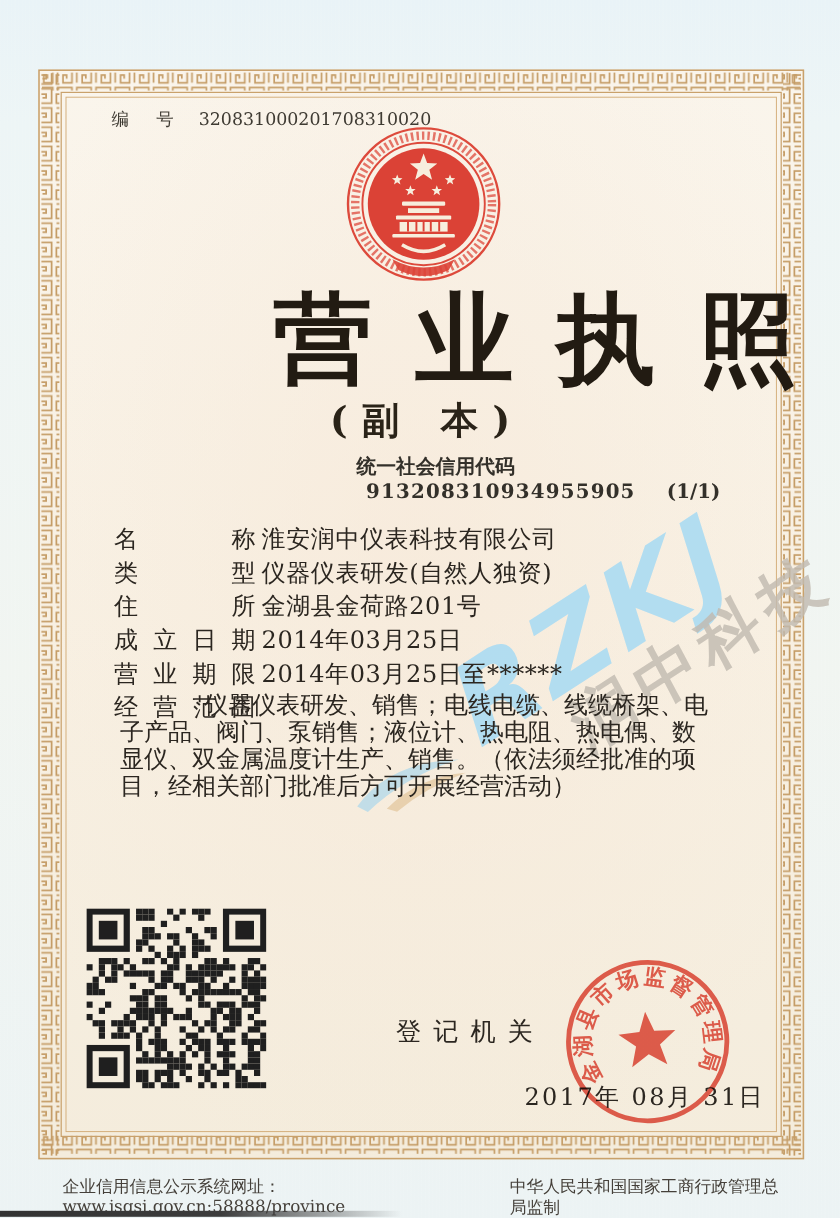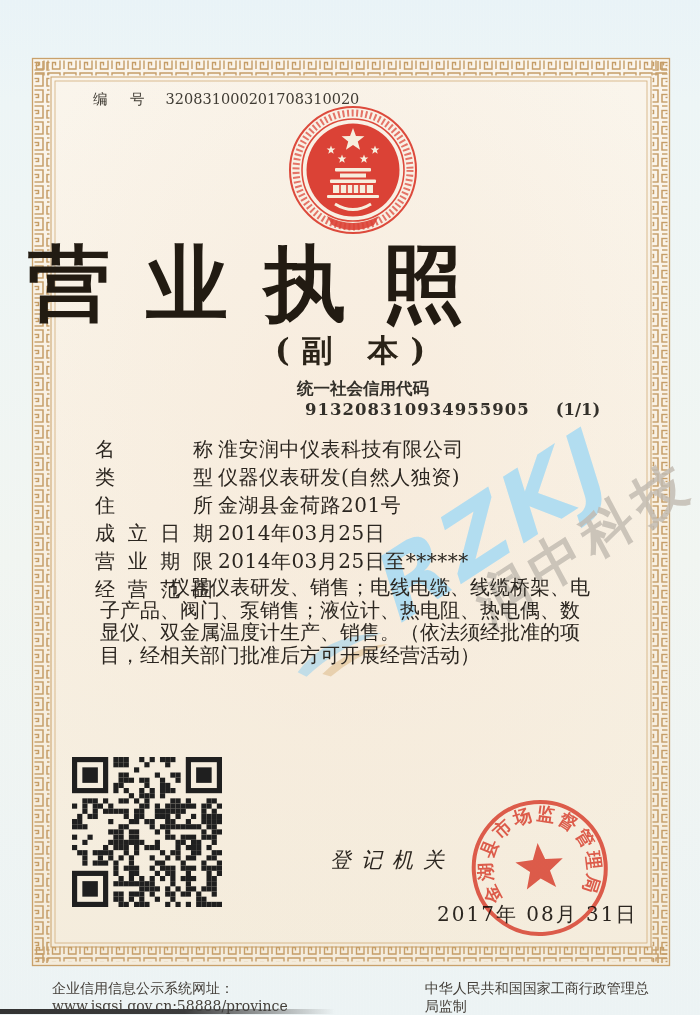--- a/index.html
+++ b/index.html
@@ -8,37 +8,37 @@
     background:linear-gradient(180deg,#e9f3f7 0%,#edf5f6 10%,#f1f5f1 55%,#ecf3f4 100%);
     font-family:"DejaVu Serif","Liberation Serif",serif;
   }
   .scan::after{
     content:"";position:absolute;inset:0;pointer-events:none;
     background:repeating-linear-gradient(90deg,rgba(255,255,255,.05) 0 1px,rgba(0,0,0,0) 1px 3px);
   }
   .abs{position:absolute;}
   .serial{left:93px;top:90px;font-size:14.5px;color:#3f3b33;z-index:3;}
   .serial .s-label{letter-spacing:9px;margin-right:12px;}
-  .title{left:0;right:0;top:236px;text-align:left;font-size:82px;font-weight:900;
+  .title{left:0;right:0;top:236px;text-align:right;font-size:82px;font-weight:900;
          color:#221b12;letter-spacing:36px;padding-left:28px;z-index:3;line-height:1.15;}
   .subtitle{left:0;right:0;top:330px;text-align:center;font-size:31px;font-weight:700;
          color:#2a2318;letter-spacing:12px;padding-left:12px;z-index:3;}
   .credit{left:297px;top:378px;font-size:16.5px;color:#33302a;z-index:3;font-weight:bold;}
   .credit .code{margin-left:8px;letter-spacing:1px;}
   .credit .pg{margin-left:26px;}
   .fields{left:95px;top:436px;width:552px;z-index:3;}
   .field-row{position:relative;height:28px;font-size:20px;color:#2b2620;}
   .flabel{display:inline-block;width:118px;text-align:justify;text-align-last:justify;
           text-justify:inter-character;vertical-align:top;}
   .fvalue{display:inline-block;margin-left:5px;letter-spacing:.5px;}
   .field-row.scope{height:auto;}
   .scope .flabel{position:absolute;left:0;top:0;}
   .scope .fvalue{display:block;width:494px;text-indent:70px;
                  line-height:22.6px;letter-spacing:0;}
-  .reg-authority{left:330px;top:846px;font-size:21px;letter-spacing:10px;color:#2b2620;z-index:3;font-style:italic;}
+  .reg-authority{left:330px;top:846px;font-size:21px;letter-spacing:10px;color:#2b2620;z-index:3;}
   .issue-date{left:437px;top:901px;font-size:20px;letter-spacing:2px;color:#2b2620;z-index:5;}
   .qr{left:72px;top:757px;z-index:3;}
   .stamp{left:452px;top:790px;z-index:6;mix-blend-mode:multiply;opacity:.87;
          transform:rotate(-5deg);}
   .emblem{left:283px;top:100px;z-index:3;}
   .frame{left:30px;top:56px;z-index:1;}
   .watermark{left:366px;top:560px;transform:rotate(-33deg) skewX(-5deg);
              transform-origin:0 0;z-index:2;white-space:nowrap;}
   .wm-latin{font-family:"DejaVu Sans","Liberation Sans",sans-serif;font-style:italic;
             font-weight:800;font-size:92px;color:#a9dbf3;letter-spacing:4px;opacity:.88;line-height:.9;}

